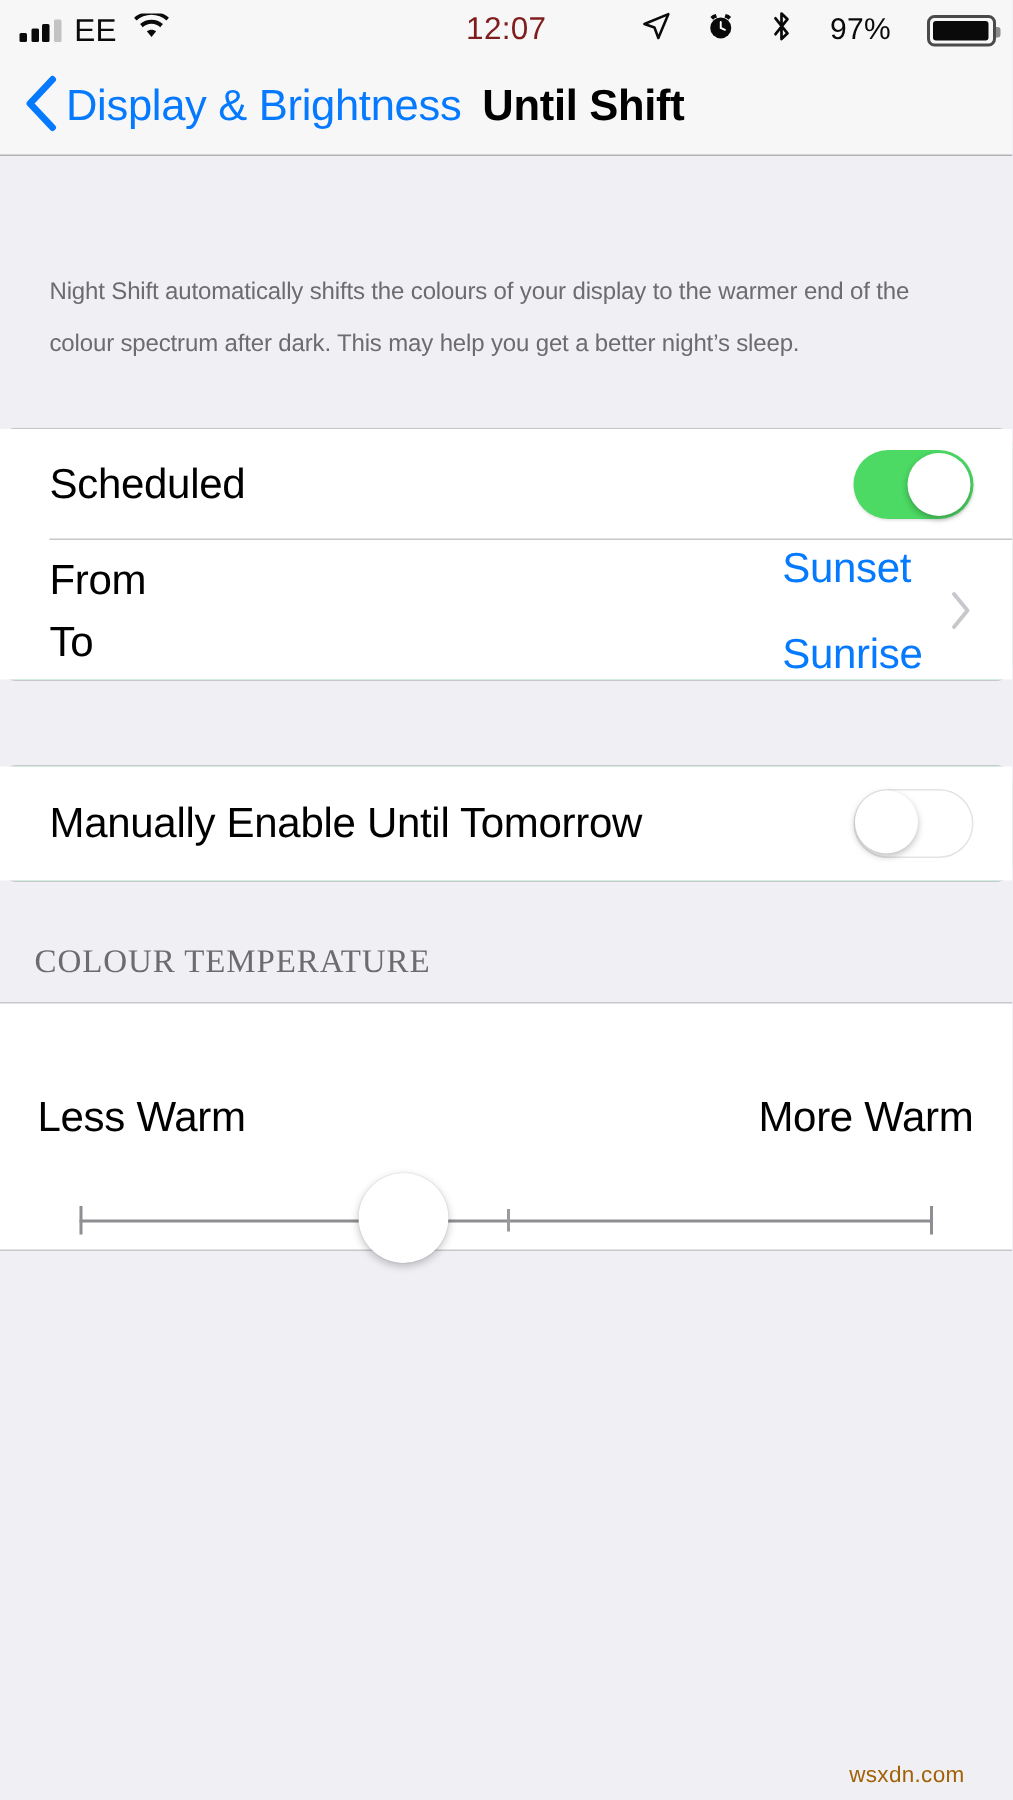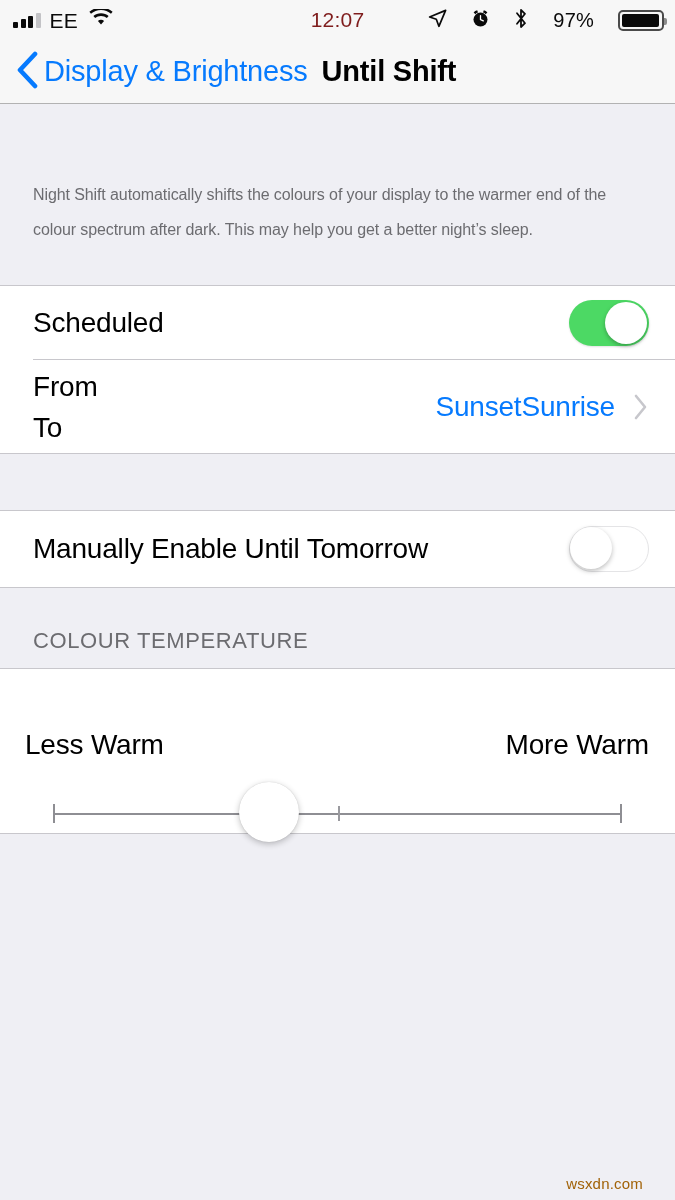--- a/index.html
+++ b/index.html
@@ -150,20 +150,21 @@
     font-size: 16px;
     line-height: 35px;
     color: #6C6C70;
     letter-spacing: -0.1px;
   }
   .group {
     background: #86efac;
     border-top: 1px solid #C8C7CC;
     border-bottom: 1px solid #C8C7CC;
     width: 675px;
+    border-radius: 11px;
   }
   .row {
     position: relative;
     display: flex;
     align-items: center;
     padding-left: 33px;
     padding-right: 26px;
     background: #FFFFFF;
   }
   .row-sep::after {
@@ -225,24 +226,24 @@
     cursor: pointer;
   }
   .fromto-labels {
     display: flex;
     flex-direction: column;
     justify-content: center;
     gap: 4px;
   }
   .fromto-values {
     display: flex;
-    flex-direction: row;
+    flex-direction: column;
     justify-content: center;
     align-items: flex-start;
-    gap: 0;
+    gap: 20px;
     margin-left: auto;
   }
   .fromto-labels span {
     font-size: 28px;
     color: #000;
     line-height: 37px;
     letter-spacing: -0.2px;
   }
   .fromto-values span {
     font-size: 28px;
@@ -258,25 +259,26 @@
 
   .gap {
     height: 56px;
     background: #EFEFF4;
   }
 
   .section-header {
     height: 80px;
     display: flex;
     align-items: flex-end;
-    padding: 0 0 14px 33px;
+    padding: 0 0 14px 23px;
     background: #EFEFF4;
     font-size: 22px;
     color: #6C6C70;
     letter-spacing: 0.6px;
+    font-family: Liberation Serif, serif;
   }
 
   
   .slider-group {
     background: #FFF;
     border-top: 1px solid #C8C7CC;
     border-bottom: 1px solid #C8C7CC;
     padding: 0;
     height: 166px;
     position: relative;

